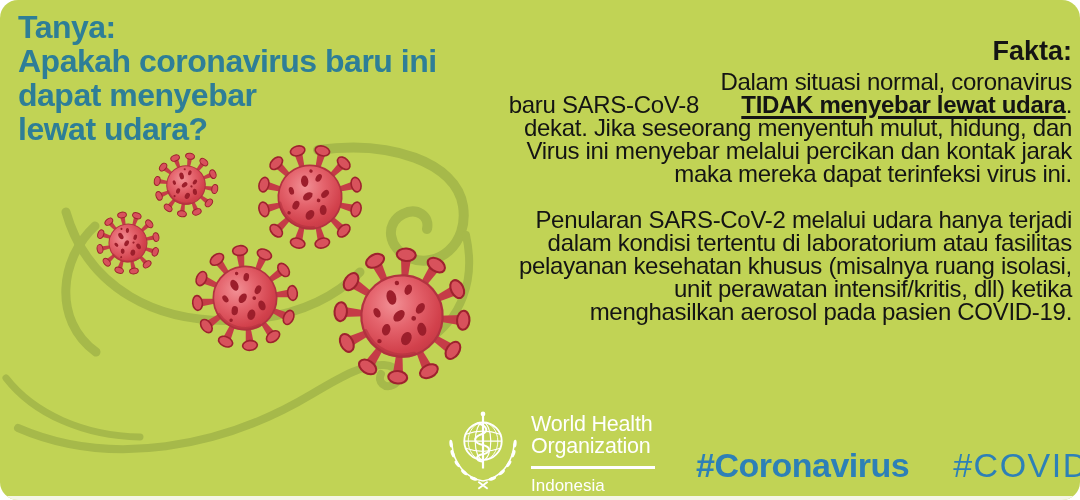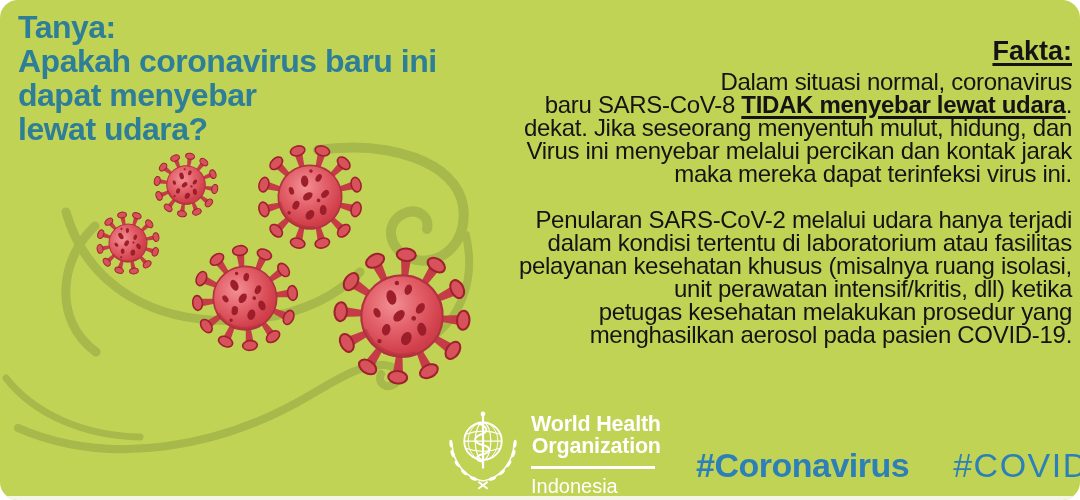--- a/index.html
+++ b/index.html
@@ -22,39 +22,39 @@
   }
 
   
   .answer{
     position:absolute;right:8px;top:36px;
     width:max-content;
     text-align:right;color:#141414;
   }
   .fact-heading{
     font-size:27px;line-height:30px;font-weight:700;
-    text-decoration:underline;text-decoration-thickness:2.5px;text-underline-offset:3px;
+    text-decoration-thickness:2.5px;text-underline-offset:3px;
     margin-bottom:4px;
   }
   .para .ln{
     font-size:24px;line-height:23px;letter-spacing:-0.3px;white-space:nowrap;
   }
   .para2{margin-top:23px;}
   .em{
     font-weight:700;text-decoration:underline;
-    text-decoration-thickness:2.5px;text-underline-offset:3px;
+    text-decoration-thickness:2.5px;text-underline-offset:3px;margin-left:36px;
   }
 
   
   .who{position:absolute;left:444px;top:405px;display:flex;align-items:flex-start;gap:9px;}
   .who-emblem{width:78px;height:88px;}
   .who-text{padding-top:9px;color:#ffffff;}
-  .who-name{font-size:21.5px;line-height:21.5px;font-weight:700;letter-spacing:-0.2px;text-align:right;}
+  .who-name{font-size:21.5px;line-height:21.5px;font-weight:400;letter-spacing:-0.2px;}
   .who-rule{width:124px;height:2.5px;background:#ffffff;margin:9px 0 7px 0;}
-  .who-country{font-size:20px;line-height:20px;font-weight:400;}
+  .who-country{font-size:17px;line-height:20px;font-weight:400;}
 
   
   .hashtags{
     position:absolute;left:696px;top:448px;
     display:flex;gap:44px;align-items:baseline;
     color:#2d80b7;font-size:34px;line-height:34px;
   }
   .tag-bold{font-weight:700;letter-spacing:-0.5px;}
   .tag-light{font-weight:400;letter-spacing:1.5px;}
 
@@ -140,21 +140,20 @@
       <div class="ln"><span>baru SARS-CoV-8 </span><span class="em">TIDAK menyebar lewat udara</span><span>.</span></div>
       <div class="ln">dekat. Jika seseorang menyentuh mulut, hidung, dan</div>
       <div class="ln">Virus ini menyebar melalui percikan dan kontak jarak</div>
       <div class="ln">maka mereka dapat terinfeksi virus ini.</div>
     </div>
     <div class="para para2">
       <div class="ln">Penularan SARS-CoV-2 melalui udara hanya terjadi</div>
       <div class="ln">dalam kondisi tertentu di laboratorium atau fasilitas</div>
       <div class="ln">pelayanan kesehatan khusus (misalnya ruang isolasi,</div>
       <div class="ln">unit perawatan intensif/kritis, dll) ketika</div>
-      <div class="ln">petugas kesehatan melakukan prosedur yang</div>
       <div class="ln">menghasilkan aerosol pada pasien COVID-19.</div>
     </div>
   </div>
 
   <div class="who">
     <svg class="who-emblem" viewBox="0 0 100 110" aria-hidden="true">
       <g stroke="#ffffff" fill="none">
         <circle cx="50" cy="45" r="24" stroke-width="2.4"></circle>
         <ellipse cx="50" cy="45" rx="10" ry="24" stroke-width="1.5"></ellipse>
         <ellipse cx="50" cy="45" rx="19" ry="24" stroke-width="1.2"></ellipse>

